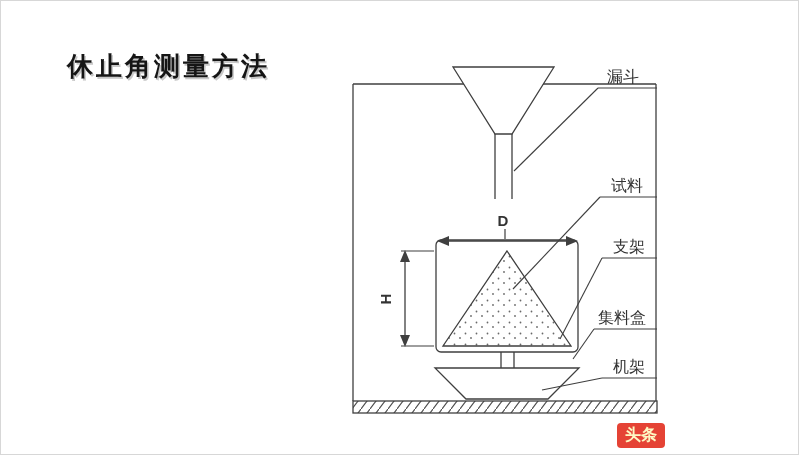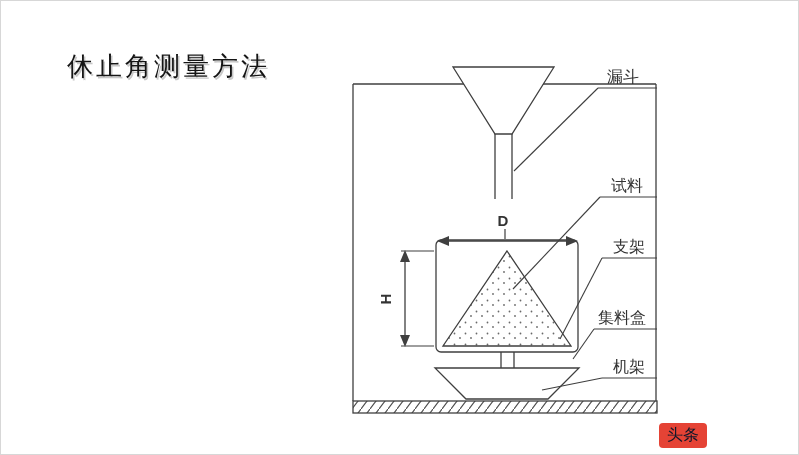--- a/index.html
+++ b/index.html
@@ -13,21 +13,21 @@
     height: 455px;
     background: #ffffff;
     border: 1px solid #d7d7d7;
     overflow: hidden;
   }
   .title {
     position: absolute;
     left: 66px;
     top: 48px;
     font-size: 26px;
-    font-weight: normal;
+    font-weight: bold;
     letter-spacing: 3px;
     color: #151515;
     text-shadow: 1.5px 1.5px 0 #c8c8c8;
     white-space: nowrap;
   }
   .diagram-svg {
     position: absolute;
     left: 0;
     top: 0;
   }
@@ -40,28 +40,27 @@
   .watermark {
     position: absolute;
     left: 616px;
     top: 422px;
     display: flex;
     align-items: center;
     gap: 7px;
   }
   .wm-badge {
     background: #e54335;
-    color: #0f172a;
+    color: #fef9c3;
     font-size: 16px;
-    font-weight: normal;
+    font-weight: bold;
     padding: 2px 8px 3px 8px;
     border-radius: 4px;
     line-height: 20px;
     white-space: nowrap;
-    margin-left: 42px;
   }
   .wm-handle {
     color: #e54335;
     font-size: 19px;
     font-weight: bold;
     white-space: nowrap;
   }
 </style>
 </head>
 <body>

